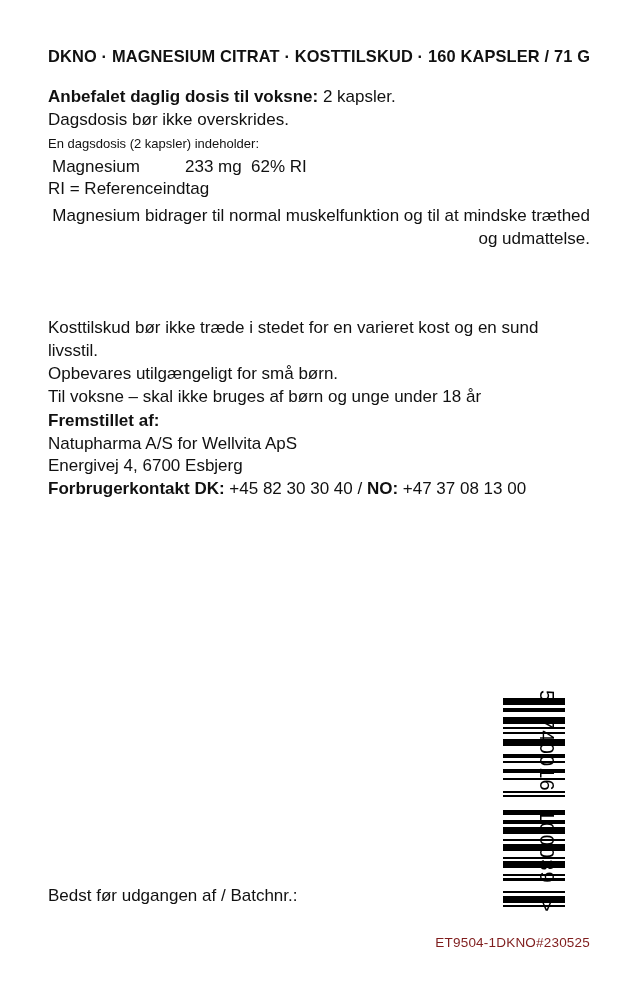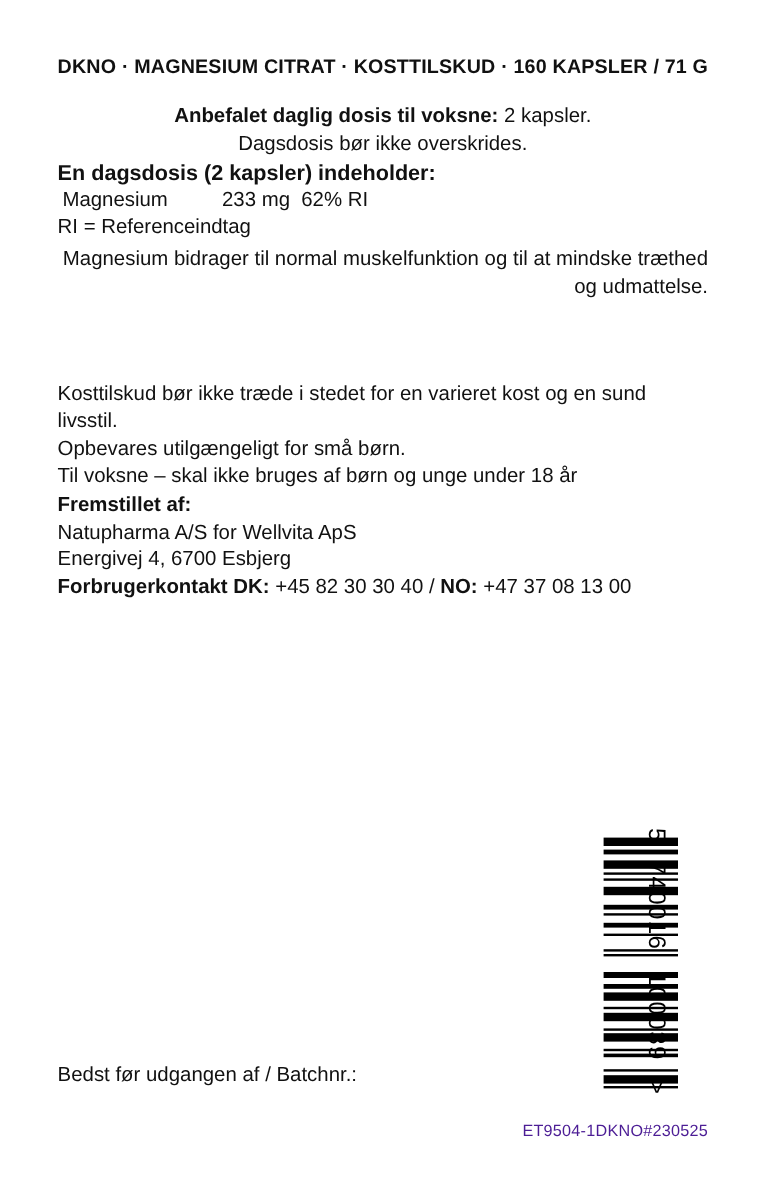--- a/index.html
+++ b/index.html
@@ -58,23 +58,23 @@
   }
   .val {
     font-weight: normal;
   }
 
   
   .dose-head {
     position: absolute;
     left: 0;
     top: 133px;
-    font-size: 18px;
-    line-height: 22.5px;
-    font-weight: bold;
+    font-size: 13px;
+    line-height: 22.5px;
+    font-weight: normal;
   }
   .dose-row {
     position: absolute;
     left: 0;
     top: 156px;
     width: 542px;
     font-size: 17px;
     line-height: 22.5px;
   }
   .dose-row .c-name {
@@ -94,21 +94,21 @@
   }
   .dose-note {
     position: absolute;
     left: 0;
     top: 178px;
     font-size: 17px;
     line-height: 22.5px;
   }
 
   
-  #intake      { top: 86px; text-align: center; }
+  #intake      { top: 86px; }
   #claim       { top: 205px; text-align: right; }
   #ingredients { top: 250px; }
   #varied      { top: 317px; }
   #storage     { top: 363px; }
   #manufacturer{ top: 410px; }
   #contact     { top: 478px; }
   #batch       { top: 885px; }
 
   
   .barcode-area {
@@ -171,21 +171,21 @@
 
   
   .footer-code {
     position: absolute;
     left: 0;
     top: 934px;
     width: 542px;
     text-align: right;
     font-size: 13.5px;
     line-height: 18px;
-    color: #4c1d95;
+    color: #7f1d1d;
     letter-spacing: 0.2px;
   }
 </style>
 </head>
 <body>
 
 <div class="label">
 
   <div class="title">DKNO · MAGNESIUM CITRAT · KOSTTILSKUD · 160 KAPSLER / 71 G</div>
 

